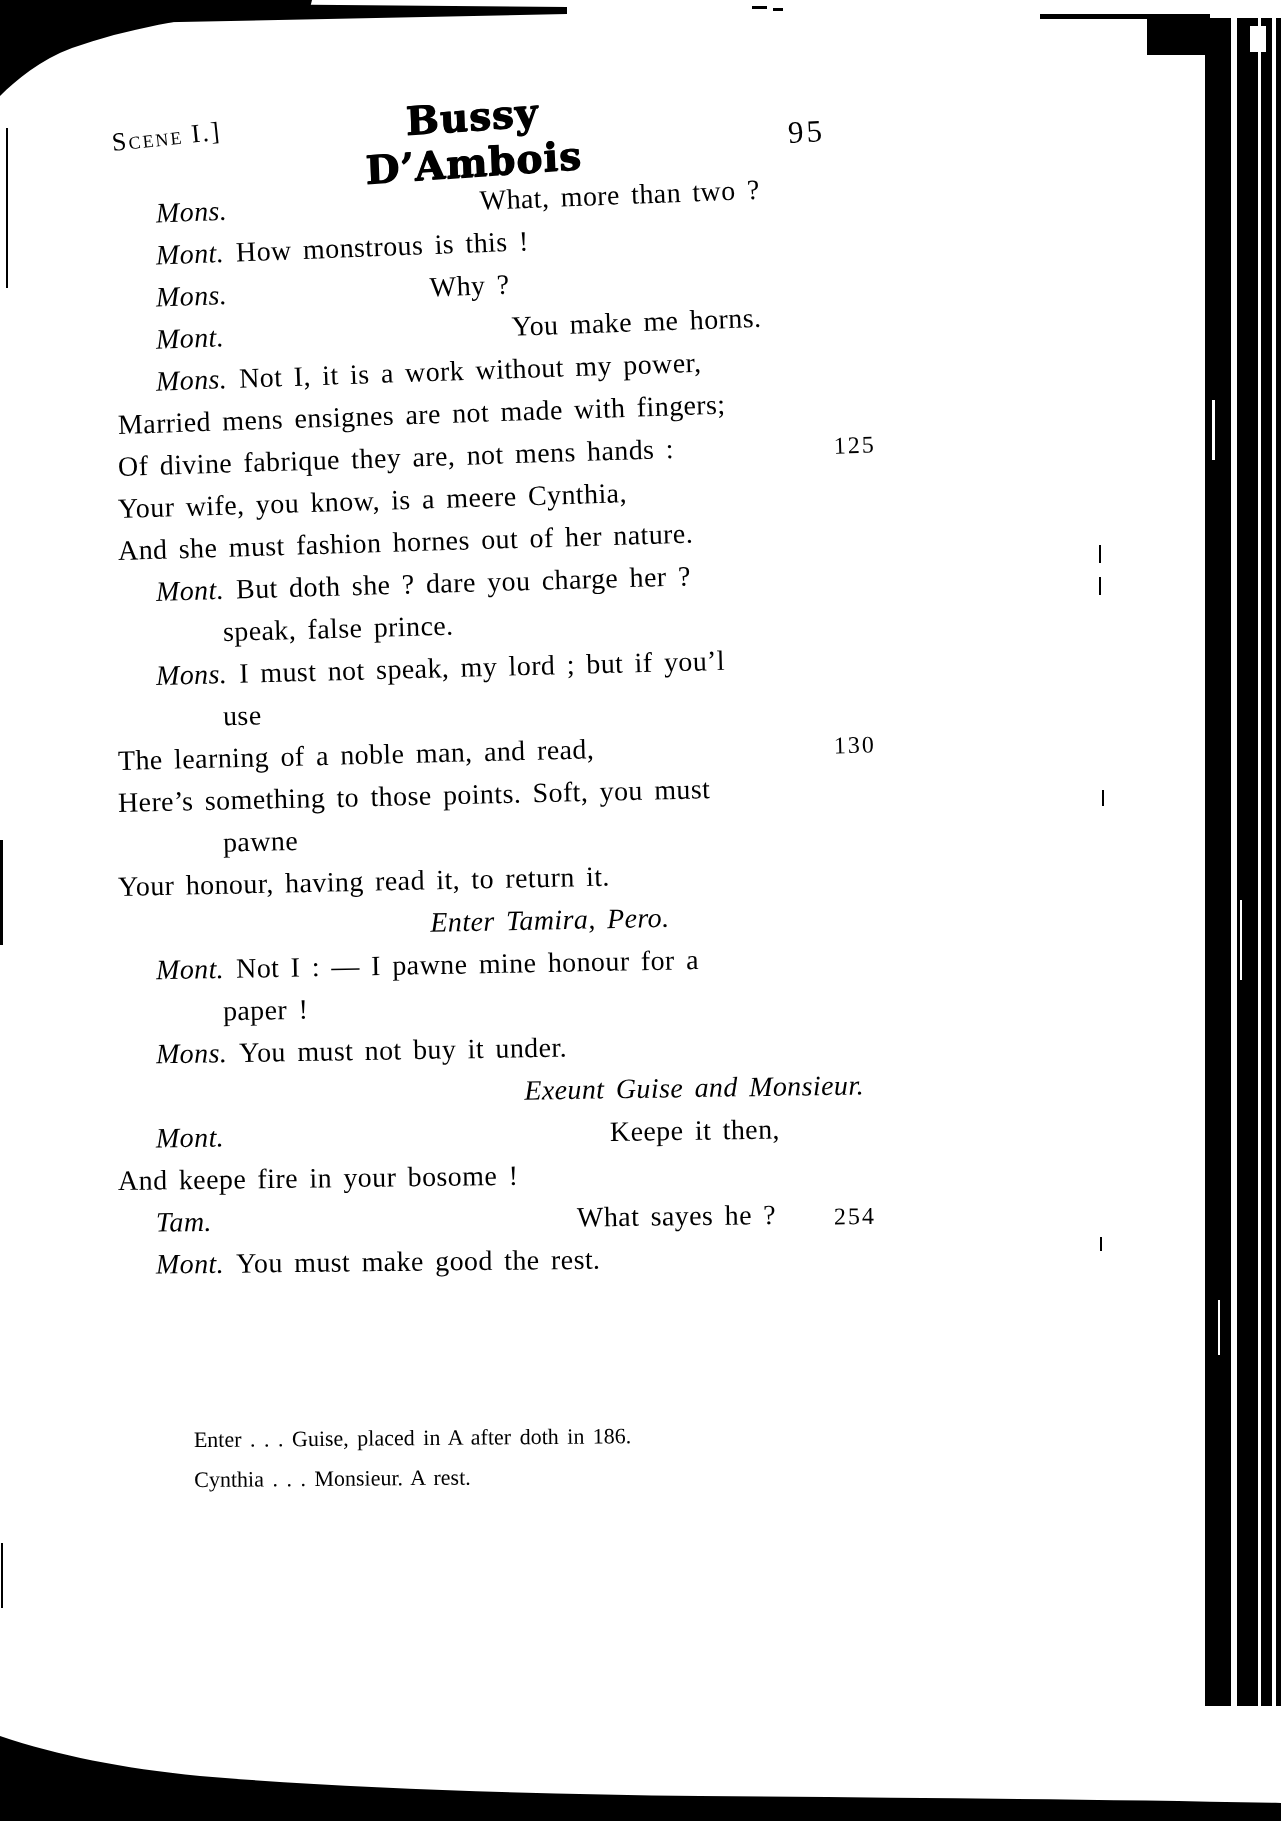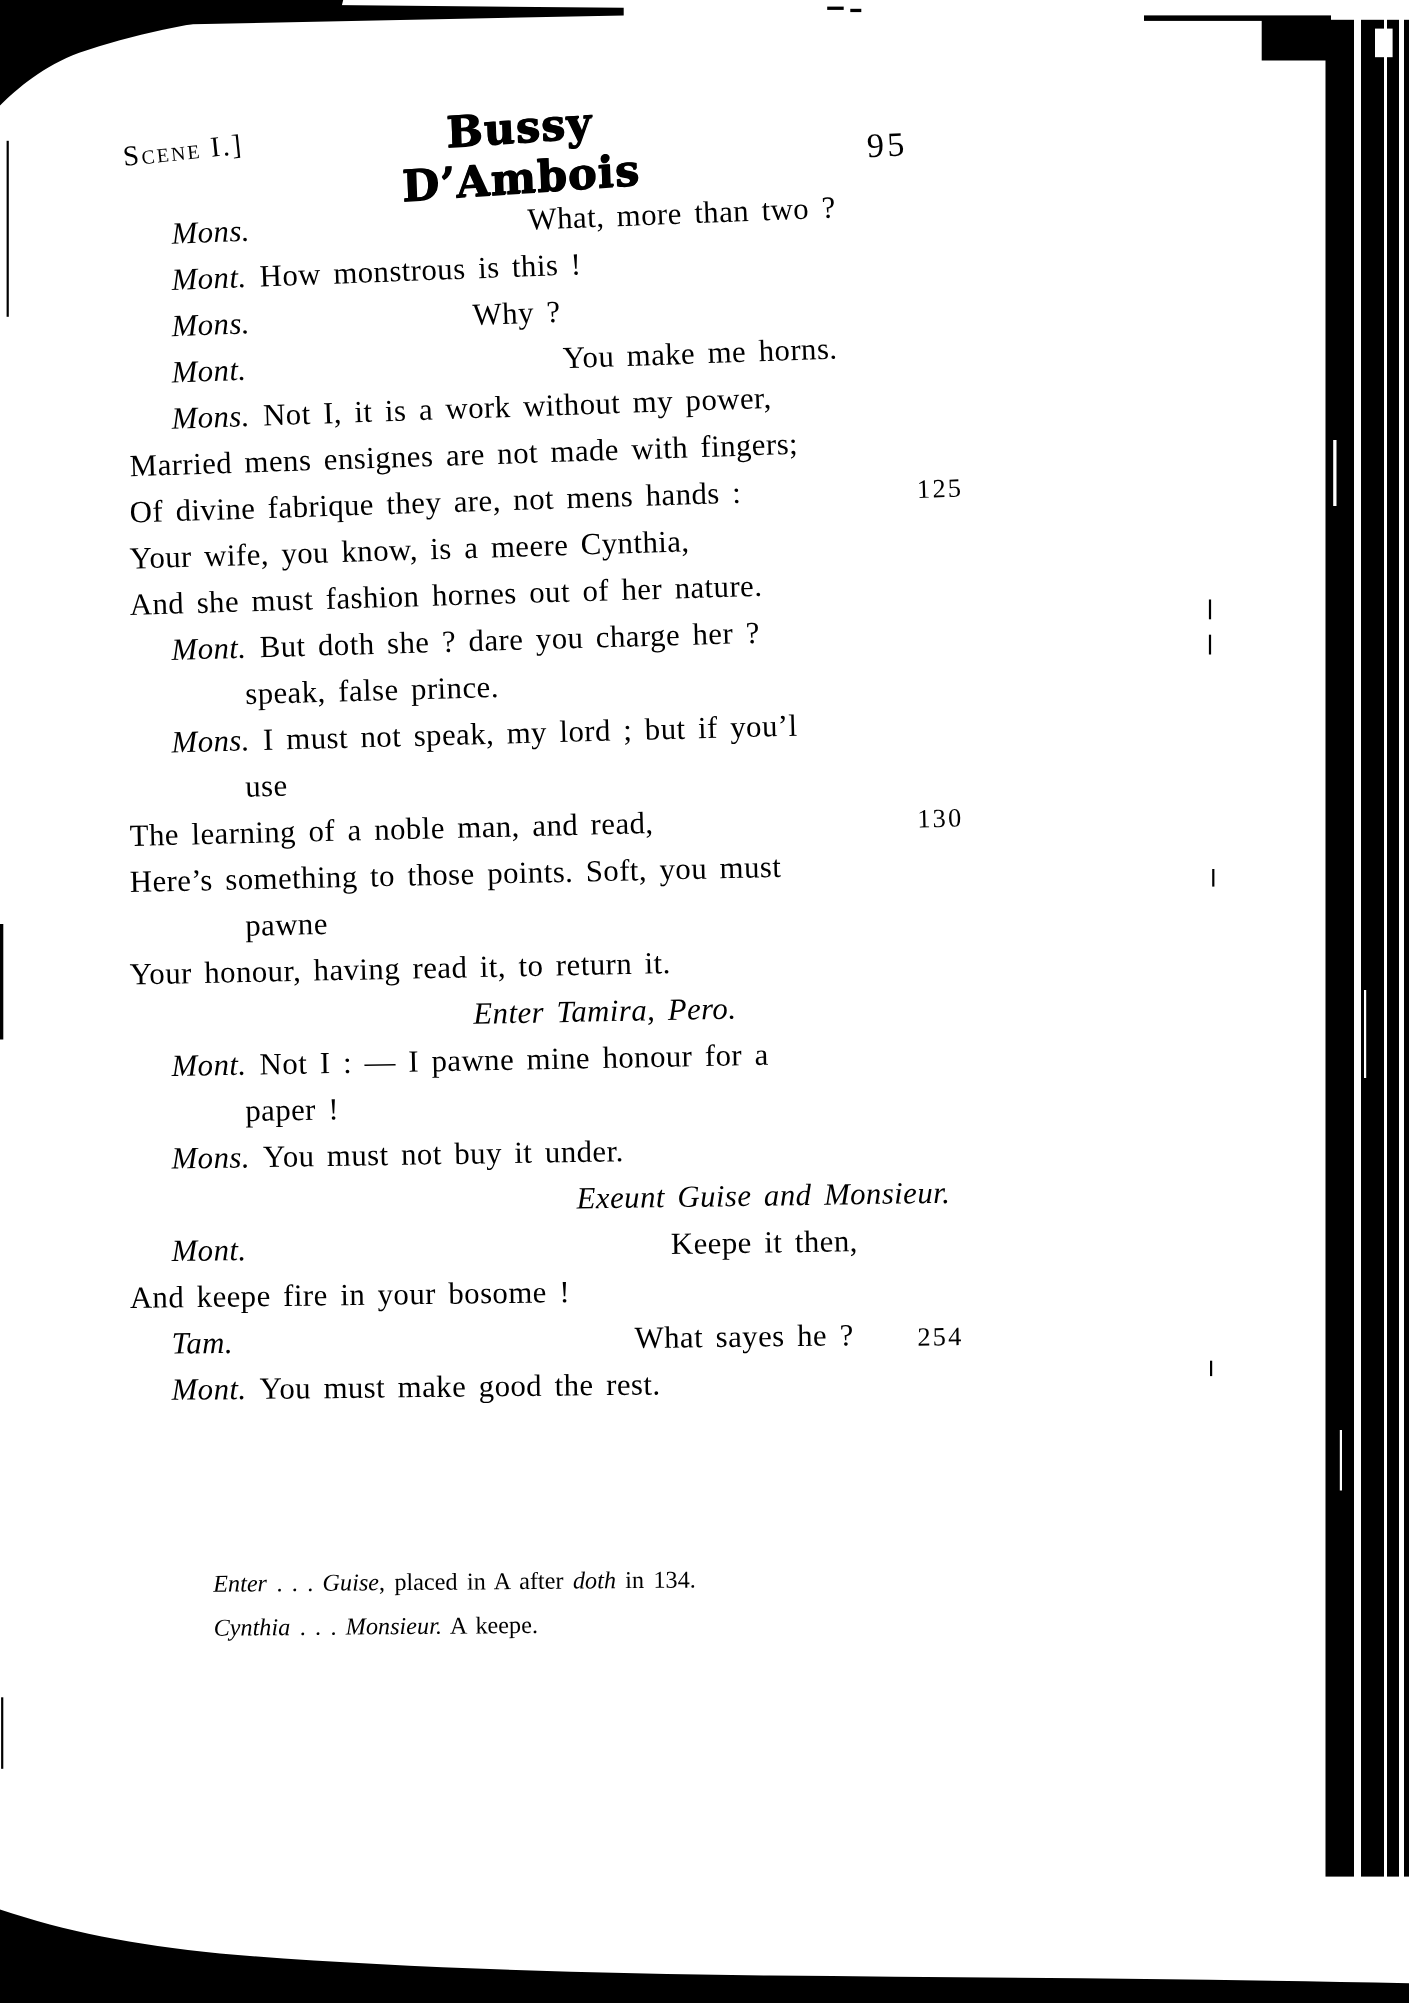--- a/index.html
+++ b/index.html
@@ -26,21 +26,21 @@
   .verse .text{margin-left:0;}
   .verse-offset .text{position:absolute;top:0;}
   .stage-center{text-align:center;padding-left:72px;font-style:italic;}
   .stage-right{text-align:right;padding-right:46px;font-style:italic;}
   .line-no{position:absolute;left:716px;top:2px;font-size:24px;letter-spacing:2px;}
 
   
   .footnotes{position:absolute;left:194px;top:1420px;font-size:22px;word-spacing:3px;
              transform:rotate(-0.5deg);transform-origin:left center;}
   .footnote{height:40px;line-height:40px;white-space:nowrap;}
-  .footnote .it{font-style:italic;}
+  .footnote .it{}
 
   
   .artifact{position:absolute;background:#000;}
   .svg-artifact{position:absolute;left:0;top:0;pointer-events:none;}
   .right-band{position:absolute;left:1205px;top:18px;width:76px;height:1688px;
       background:linear-gradient(90deg,#000 0 26px,#fff 26px 32px,#000 32px 53px,
                  #fff 53px 56px,#000 56px 67px,#fff 67px 71px,#000 71px 76px);}
   .band-head{position:absolute;left:1147px;top:15px;width:60px;height:40px;background:#000;}
   .band-topline{position:absolute;left:1040px;top:14px;width:170px;height:5px;background:#000;}
   .notch{position:absolute;background:#fff;}
@@ -107,17 +107,17 @@
       <div class="line wrap" style="transform: rotate(-1.01deg);"><span class="text">paper !</span></div>
       <div class="line speech" style="transform: rotate(-0.95deg);"><span class="speaker">Mons.</span><span class="text">You must not buy it under.</span></div>
       <div class="line stage-right" style="transform: rotate(-0.89deg);"><span class="text">Exeunt Guise and Monsieur.</span></div>
       <div class="line verse-offset" style="transform: rotate(-0.82deg);"><span class="speaker">Mont.</span><span class="text" style="left: 492px;">Keepe it then,</span></div>
       <div class="line verse" style="transform: rotate(-0.75deg);"><span class="text">And keepe fire in your bosome !</span></div>
       <div class="line verse-offset" style="transform: rotate(-0.69deg);"><span class="speaker">Tam.</span><span class="text" style="left: 459px;">What sayes he ?</span><span class="line-no">254</span></div>
       <div class="line speech" style="transform: rotate(-0.63deg);"><span class="speaker">Mont.</span><span class="text">You must make good the rest.</span></div>
     </main>
 
   <section class="footnotes" id="footnotes-container">
-      <div class="footnote"><span class="it">Enter</span><span> . . . </span><span class="it">Guise</span><span>, placed in A after </span><span class="it">doth</span><span> in 134.</span></div>
-      <div class="footnote"><span class="it">Cynthia</span><span> . . . </span><span class="it">Monsieur.</span><span>  A keepe.</span></div>
+      <div class="footnote"><span class="it">Enter</span><span> . . . </span><span class="it">Guise</span><span>, placed in A after </span><span class="it">doth</span><span> in 186.</span></div>
+      <div class="footnote"><span class="it">Cynthia</span><span> . . . </span><span class="it">Monsieur.</span><span>  A rest.</span></div>
     </section>
 
 </div>
 
 </body></html>

